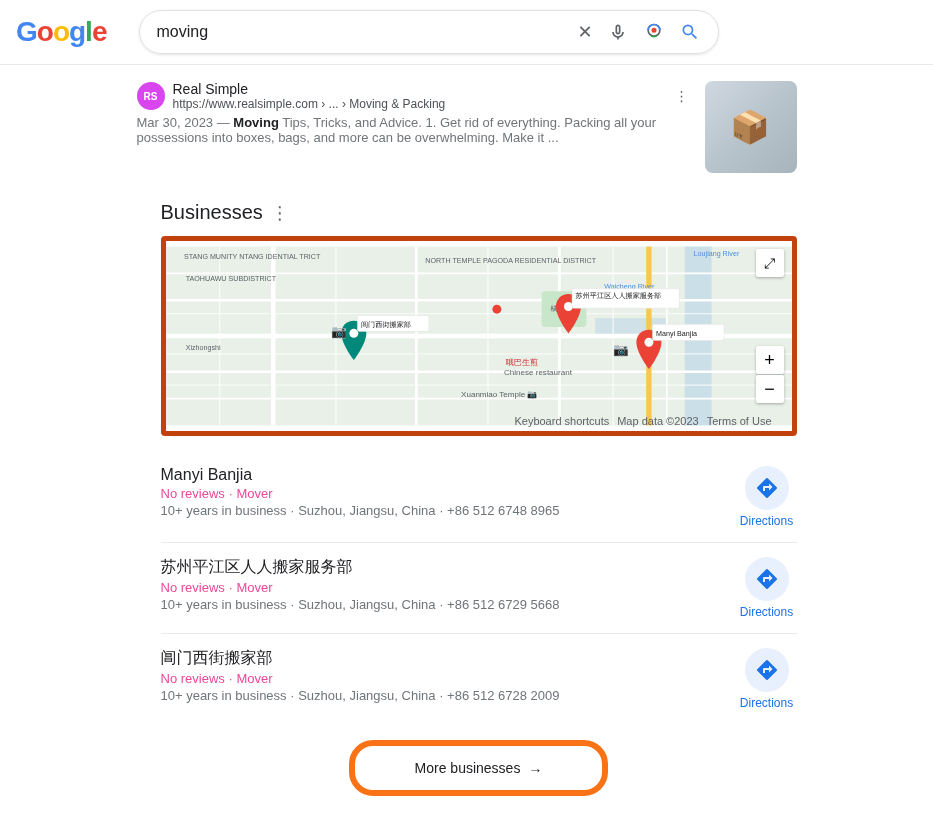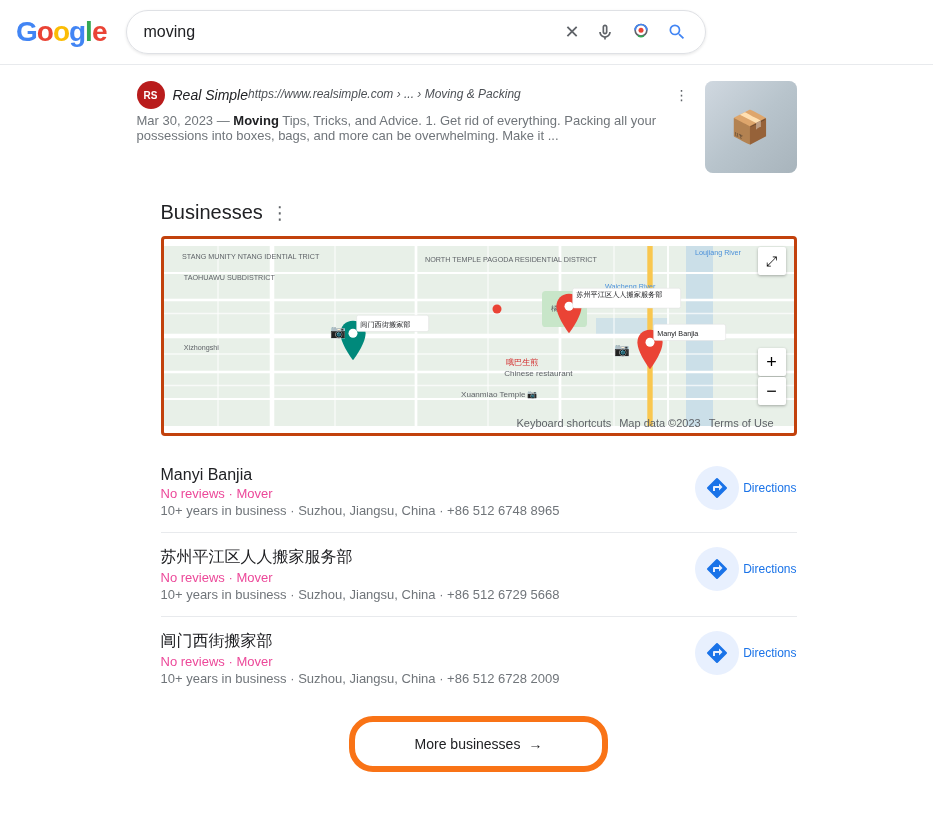--- a/index.html
+++ b/index.html
@@ -4,21 +4,21 @@
   <style>
     * { box-sizing: border-box; margin: 0; padding: 0; }
     body { font-family: Arial, sans-serif; background: #fff; color: #202124; font-size: 14px; }
 
     
     .header {
       display: flex;
       align-items: center;
       padding: 10px 16px;
       border-bottom: 1px solid #e8eaed;
-      gap: 20px;
+      gap: 33px;
     }
     .logo {
       font-size: 28px;
       font-weight: bold;
       letter-spacing: -1px;
       white-space: nowrap;
       flex-shrink: 0;
     }
     .logo .g-blue { color: #4285F4; }
     .logo .g-red { color: #EA4335; }
@@ -77,31 +77,31 @@
     .result-content { flex: 1; }
     .result-source {
       display: flex;
       align-items: center;
       gap: 8px;
       margin-bottom: 4px;
     }
     .source-favicon {
       width: 28px;
       height: 28px;
-      background: #b91c1c;
+      background: #d946ef;
       border-radius: 50%;
       display: flex;
       align-items: center;
       justify-content: center;
       color: #fff;
       font-size: 10px;
       font-weight: bold;
       flex-shrink: 0;
     }
-    .source-info { display: flex; flex-direction: row; font-style: italic; }
+    .source-info { display: flex; flex-direction: column; }
     .source-name { font-size: 14px; color: #202124; font-weight: 500; }
     .source-url { font-size: 12px; color: #4d5156; }
     .result-more-icon { color: #5f6368; margin-left: auto; cursor: pointer; }
     .result-title {
       font-size: 20px;
       color: #1a0dab;
       text-decoration: none;
       display: block;
       margin-bottom: 4px;
       cursor: pointer;
@@ -156,21 +156,21 @@
     }
 
     
     .map-container {
       width: 100%;
       height: 200px;
       border-radius: 4px;
       overflow: hidden;
       position: relative;
       margin-bottom: 16px;
-      border: 3px solid #c2410c;
+      border: 5px solid #c2410c;
     }
     .map-expand-btn {
       position: absolute;
       top: 8px;
       right: 8px;
       width: 28px;
       height: 28px;
       background: #fff;
       border: none;
       border-radius: 2px;
@@ -225,20 +225,21 @@
       border-bottom: 1px solid #e8eaed;
       gap: 12px;
     }
     .business-item:last-child { border-bottom: none; }
     .business-info { flex: 1; }
     .business-name { font-size: 16px; color: #202124; font-weight: 500; margin-bottom: 2px; }
     .business-sub { font-size: 13px; color: #ec4899; margin-bottom: 2px; }
     .business-detail { font-size: 13px; color: #70757a; }
     .directions-btn {
       display: flex;
+      flex-direction: column;
       align-items: center;
       gap: 4px;
       cursor: pointer;
       min-width: 60px;
       justify-content: flex-end;
     }
     .directions-circle {
       width: 44px;
       height: 44px;
       background: #e8f0fe;

